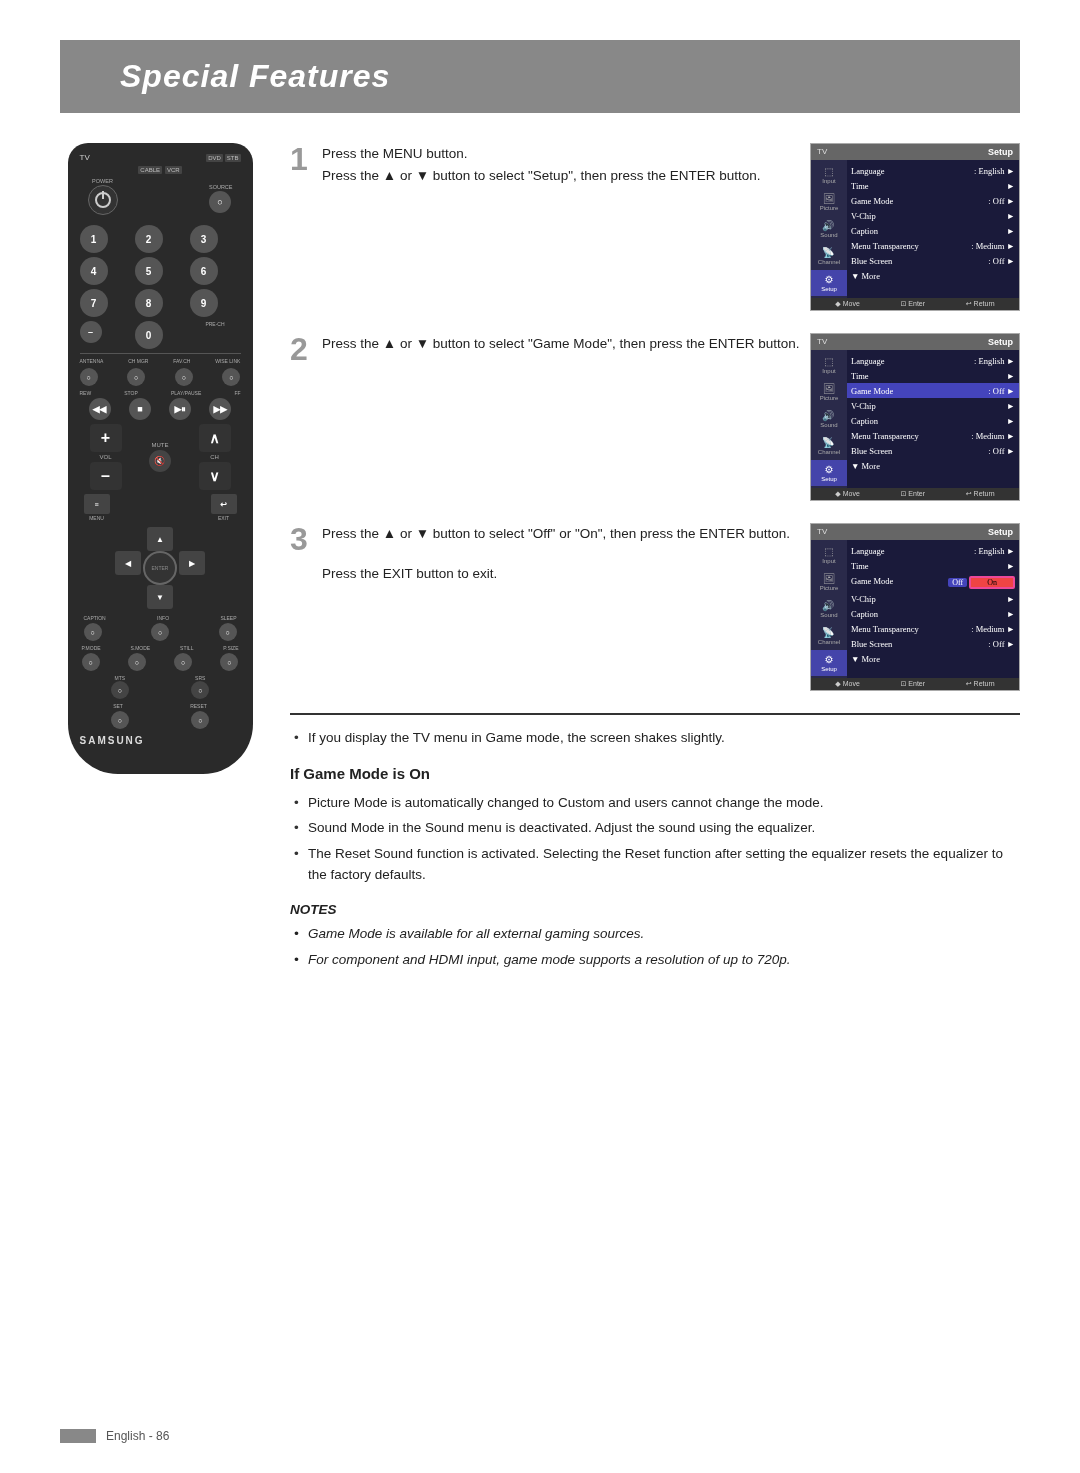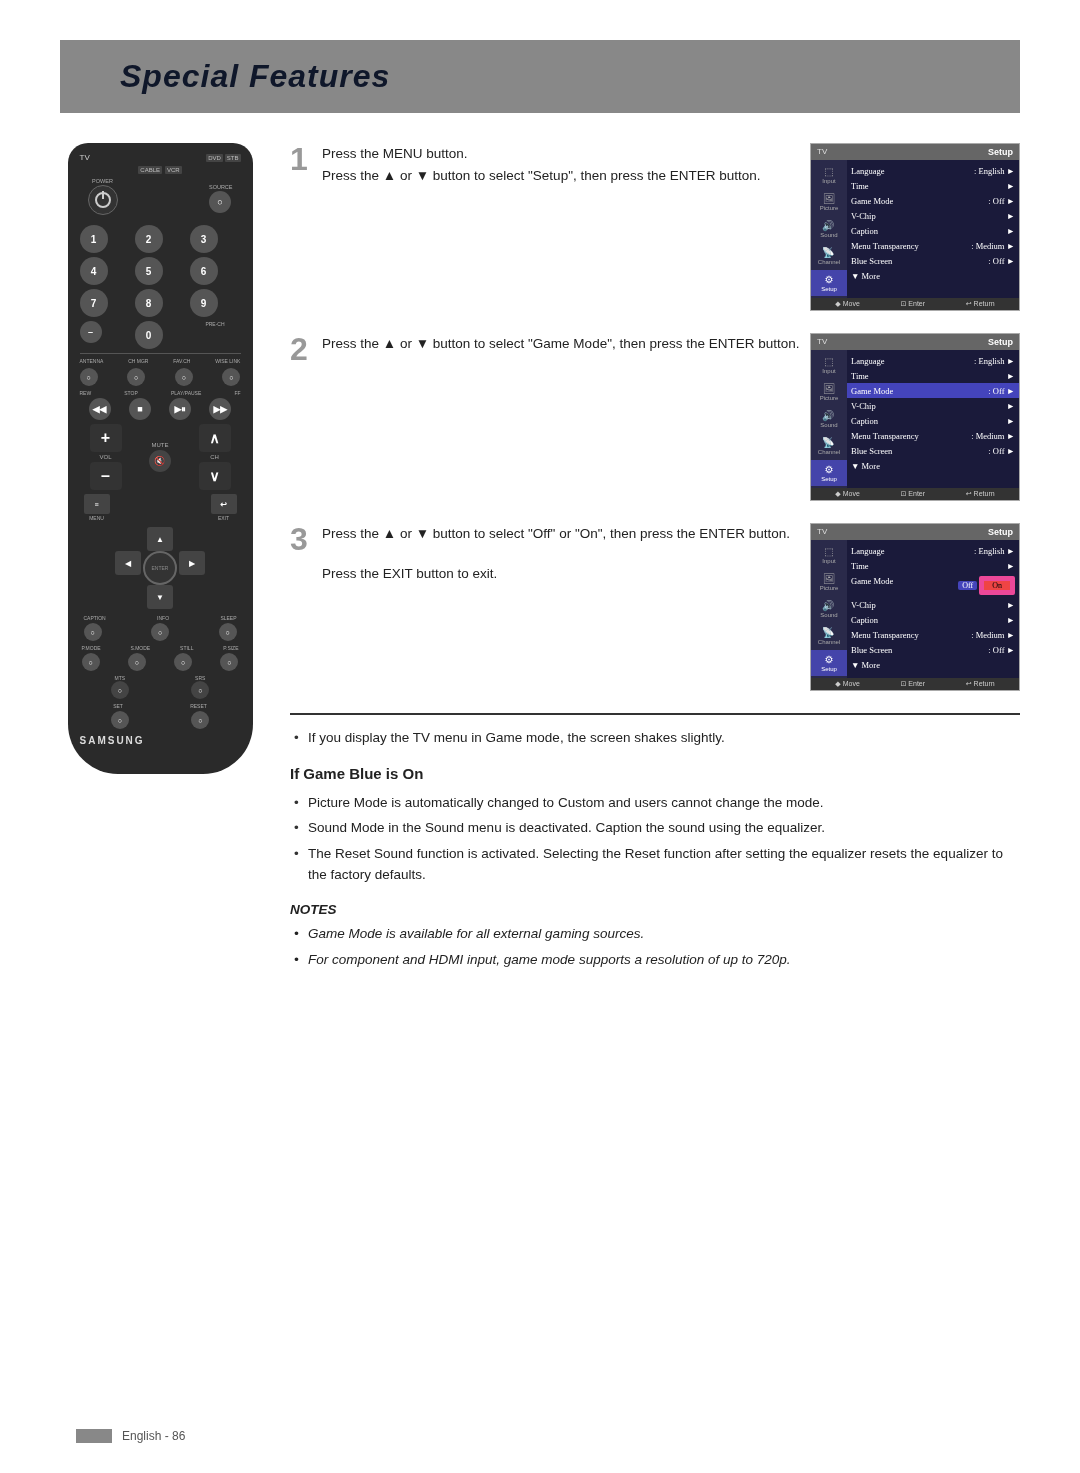--- a/index.html
+++ b/index.html
@@ -14,21 +14,21 @@
 
     
     .page-header {
       background: #888;
       padding: 18px 40px 18px 60px;
       margin: 40px 60px 0 60px;
     }
     .page-header h1 {
       font-size: 32px;
       font-weight: bold;
-      color: #0f172a;
+      color: #ffffff;
       font-style: italic;
       letter-spacing: 1px;
     }
 
     .main-content {
       padding: 30px 60px 40px 60px;
     }
 
     
     .section-title {
@@ -336,21 +336,21 @@
     .notes-list li::before {
       content: '•';
       position: absolute;
       left: 4px;
     }
 
     
     .page-footer {
       position: absolute;
       bottom: 30px;
-      left: 76px;
+      left: 60px;
       display: flex;
       align-items: center;
       gap: 10px;
     }
     .footer-bar {
       width: 36px;
       height: 14px;
       background: #888;
     }
     .footer-text {
@@ -365,23 +365,23 @@
       font-size: 8px;
       padding: 0 4px;
       border-radius: 2px;
       text-align: center;
     }
     .tv-on-box {
       display: inline-block;
       background: #ef4444;
       color: #000;
       font-size: 8px;
-      padding: 0 8px;
+      padding: 0 16px;
       border-radius: 2px;
-      border: 5px solid #ec4899;
+      border: 2px solid #ec4899;
     }
   </style>
 </head>
 <body>
 
 <div class="page-header">
   <h1>Special Features</h1>
 </div>
 
 <div class="main-content">
@@ -800,24 +800,24 @@
               <span>↩ Return</span>
           </div>
         </div>
       </div>
 
       <div class="restrictions-section">
         <ul class="bullet-list">
           <li>If you display the TV menu in Game mode, the screen shakes slightly.</li>
         </ul>
 
-        <h3 class="subsection-title">If Game Blue is On</h3>
+        <h3 class="subsection-title">If Game Mode is On</h3>
         <ul class="bullet-list">
           <li>Picture Mode is automatically changed to Custom and users  cannot change the mode.</li>
-          <li>Sound Mode in the Sound menu is deactivated. Caption the sound using the equalizer.</li>
+          <li>Sound Mode in the Sound menu is deactivated. Adjust the sound using the equalizer.</li>
           <li>The Reset Sound function is activated. Selecting the Reset function after setting the equalizer resets the equalizer to the factory defaults.</li>
         </ul>
 
         <div class="notes-section">
           <p class="notes-title">NOTES</p>
           <ul class="notes-list">
             <li>Game Mode is available for all external gaming sources.</li>
             <li>For component and HDMI input, game mode supports a resolution of up to 720p.</li>
           </ul>
         </div>

